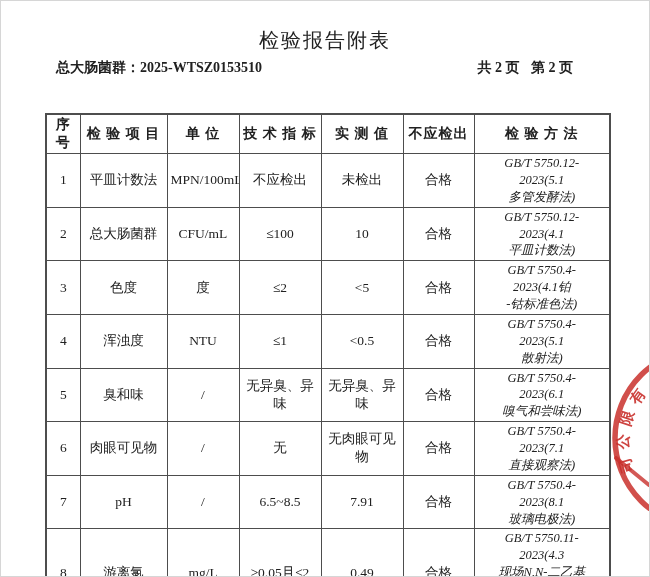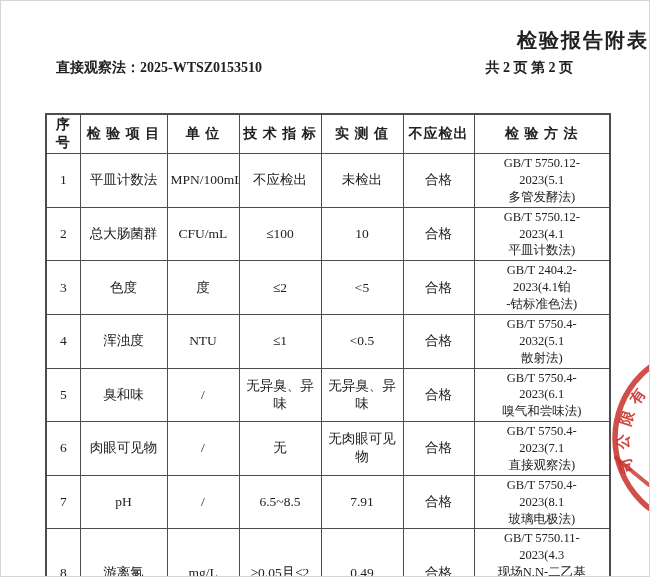--- a/index.html
+++ b/index.html
@@ -15,35 +15,35 @@
     background: #ffffff;
     font-family: "Liberation Serif", serif;
     color: var(--color-text);
     position: relative;
     overflow: hidden;
     border: 1px solid var(--color-frame);
   }
   .title {
     position: absolute;
     top: 26px; left: 0; width: 100%;
-    text-align: right;
+    text-align: center;
     font-size: 20px;
-    font-weight: bold;
+    font-weight: normal;
     letter-spacing: 2px;
   }
   .meta {
     position: absolute;
     top: 58px; left: 55px; right: 76px;
     display: flex;
     justify-content: space-between;
     align-items: baseline;
     font-size: 14px;
     font-weight: bold;
   }
-  .meta-right span + span { margin-left: 0; }
+  .meta-right span + span { margin-left: 8px; }
   table.report-table {
     position: absolute;
     left: 44px; top: 88px;
     width: 564px;
     border-collapse: collapse;
     table-layout: fixed;
     border: 2px solid var(--color-border);
     margin-top: 24px;
   }
   .report-table th, .report-table td {
@@ -61,20 +61,21 @@
   }
   .report-table tbody tr.r { height: 45px; }
   .report-table tbody tr.r8 { height: 62px; }
   .report-table tbody tr.footer-row { height: 24px; }
   .report-table td { font-size: 13.5px; }
   .report-table td.method {
     font-size: 12.5px;
     line-height: 1.35;
     white-space: pre-line;
     padding: 1px 19px;
+    font-style: italic;
   }
   .footer-row td { font-size: 19px; letter-spacing: 0.5px; }
   .stamp {
     position: absolute;
     left: 600px; top: 350px;
     width: 50px; height: 160px;
     overflow: hidden;
     pointer-events: none;
   }
   .stamp svg { display: block; }
@@ -97,21 +98,21 @@
     stroke-linecap: round;
     opacity: 0.8;
   }
 </style>
 </head>
 <body>
 
 <div class="title">检验报告附表</div>
 
 <div class="meta">
-  <div class="meta-left"><span>直接观察法：</span><span>2025-WTSZ0153510</span></div>
+  <div class="meta-left"><span>总大肠菌群：</span><span>2025-WTSZ0153510</span></div>
   <div class="meta-right">
     <span>共 2 页</span>
     <span>第 2 页</span>
   </div>
 </div>
 
 <table class="report-table">
   <colgroup>
     <col style="width:34px">
       <col style="width:87px">
@@ -153,31 +154,31 @@
       <td class="method">GB/T 5750.12-2023(4.1
 平皿计数法)</td>
     </tr>
     <tr class="r">
       <td>3</td>
       <td>色度</td>
       <td>度</td>
       <td>≤2</td>
       <td>&lt;5</td>
       <td>合格</td>
-      <td class="method">GB/T 2404.2-2023(4.1铂
+      <td class="method">GB/T 5750.4-2023(4.1铂
 -钴标准色法)</td>
     </tr>
     <tr class="r">
       <td>4</td>
       <td>浑浊度</td>
       <td>NTU</td>
       <td>≤1</td>
       <td>&lt;0.5</td>
       <td>合格</td>
-      <td class="method">GB/T 5750.4-2032(5.1
+      <td class="method">GB/T 5750.4-2023(5.1
 散射法)</td>
     </tr>
     <tr class="r">
       <td>5</td>
       <td>臭和味</td>
       <td>/</td>
       <td>无异臭、异味</td>
       <td>无异臭、异味</td>
       <td>合格</td>
       <td class="method">GB/T 5750.4-2023(6.1

